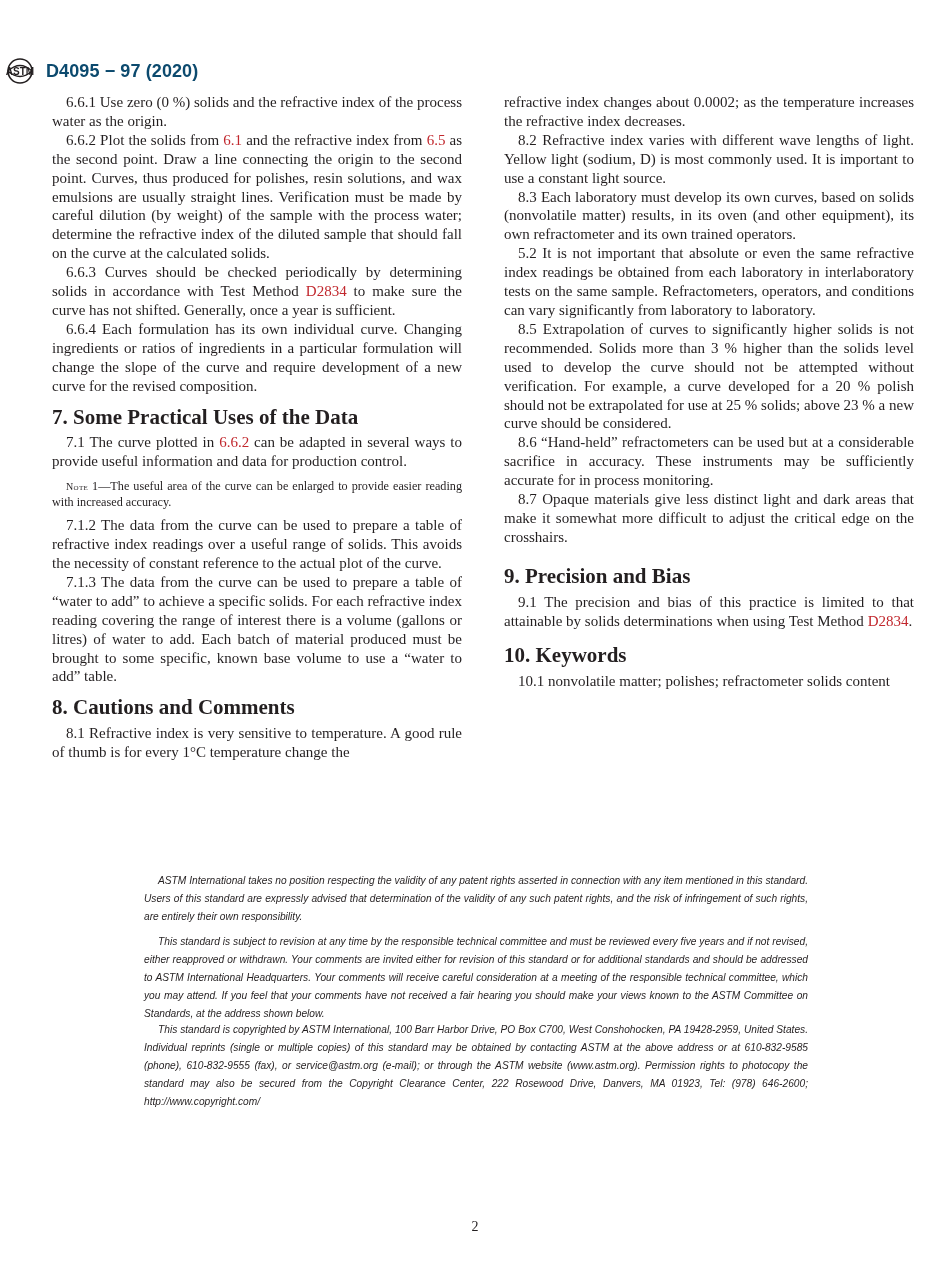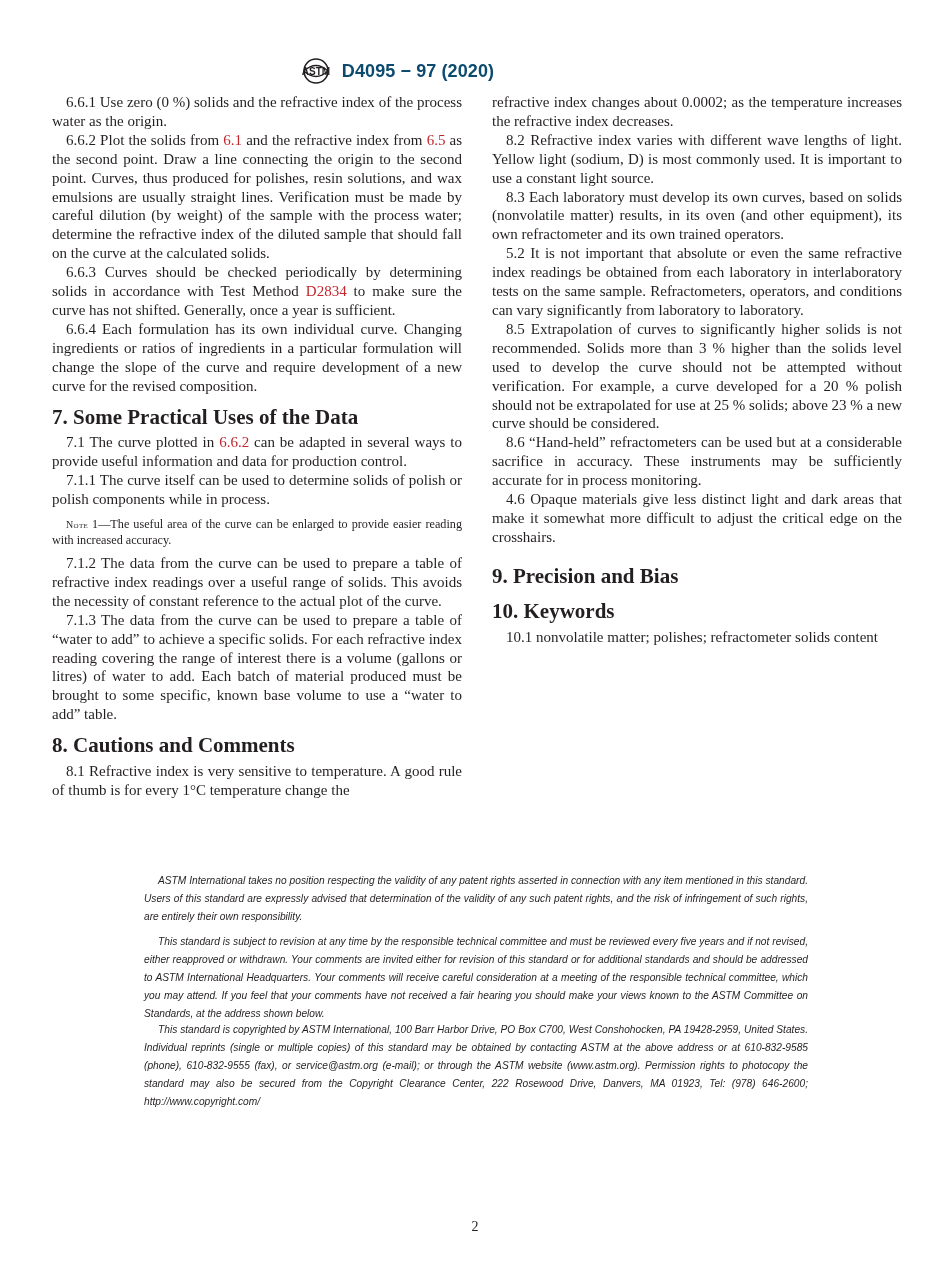--- a/index.html
+++ b/index.html
@@ -1,24 +1,24 @@
 <!DOCTYPE html>
 <html><head>
 <meta charset="utf-8">
 <style>
   html, body { margin:0; padding:0; background:#ffffff; }
   body { width:950px; height:1272px; position:relative; overflow:hidden; color:#231f20; }
   .page { position:absolute; left:0; top:0; width:950px; height:1272px; }
-  .header { position:absolute; top:56px; left:0; width:790px; text-align:center; }
+  .header { position:absolute; top:56px; left:0; width:790px; text-align:left; }
   .header-inner { display:inline-flex; align-items:center; gap:6px; }
   .logo { width:40px; height:30px; display:inline-block; }
   .doc-title { font-family:"Liberation Sans", sans-serif; font-weight:bold; font-size:18px; color:#0c4a6e; letter-spacing:0.1px; }
   .col { position:absolute; top:93px; width:410px; font-family:"Liberation Serif", serif; font-size:15px; line-height:18.9px; text-align:justify; }
   .col-left { left:52px; }
-  .col-right { left:492px; }
+  .col-right { left:504px; }
   .para { margin:0; text-indent:14px; }
   .para.noindent { text-indent:0; }
   .para.gap { margin-top:0; }
   .heading { font-family:"Liberation Serif", serif; font-weight:bold; font-size:21px; margin:12px 0 7px 0; }
   .note { font-size:12.2px; line-height:15.5px; margin:8px 0 6px 0; text-indent:14px; }
   .note .sc { font-size:10px; letter-spacing:0.3px; }
   .link { color:#c1272d; cursor:pointer; }
   .footer-block { position:absolute; left:144px; width:664px; font-family:"Liberation Sans", sans-serif; font-style:italic; font-size:10.2px; line-height:18px; text-align:justify; color:#231f20; }
   .footer-block p { margin:0; text-indent:14px; }
   .fb1 { top:872px; }
@@ -44,39 +44,39 @@
   </div>
 
   <div class="col col-left">
     <p class="para">6.6.1 Use zero (0 %) solids and the refractive index of the process water as the origin.</p>
     <p class="para"><span>6.6.2 Plot the solids from </span><span class="link">6.1</span><span> and the refractive index from </span><span class="link">6.5</span><span> as the second point. Draw a line connecting the origin to the second point. Curves, thus produced for polishes, resin solutions, and wax emulsions are usually straight lines. Verification must be made by careful dilution (by weight) of the sample with the process water; determine the refractive index of the diluted sample that should fall on the curve at the calculated solids.</span></p>
     <p class="para"><span>6.6.3 Curves should be checked periodically by determining solids in accordance with Test Method </span><span class="link">D2834</span><span> to make sure the curve has not shifted. Generally, once a year is sufficient.</span></p>
     <p class="para">6.6.4 Each formulation has its own individual curve. Changing ingredients or ratios of ingredients in a particular formulation will change the slope of the curve and require development of a new curve for the revised composition.</p>
 
     <div class="heading">7.  Some Practical Uses of the Data</div>
     <p class="para"><span>7.1 The curve plotted in </span><span class="link">6.6.2</span><span> can be adapted in several ways to provide useful information and data for production control.</span></p>
-    <p class="para">7.1.1 The curve itself can be used to determine solids of polish or polish components while in process.</p>
     <p class="para note"><span class="sc" style="font-variant:small-caps;">Note</span><span> 1—The useful area of the curve can be enlarged to provide easier reading with increased accuracy.</span></p>
     <p class="para">7.1.2 The data from the curve can be used to prepare a table of refractive index readings over a useful range of solids. This avoids the necessity of constant reference to the actual plot of the curve.</p>
     <p class="para">7.1.3 The data from the curve can be used to prepare a table of “water to add” to achieve a specific solids. For each refractive index reading covering the range of interest there is a volume (gallons or litres) of water to add. Each batch of material produced must be brought to some specific, known base volume to use a “water to add” table.</p>
 
     <div class="heading">8.  Cautions and Comments</div>
     <p class="para">8.1 Refractive index is very sensitive to temperature. A good rule of thumb is for every 1°C temperature change the</p>
   </div>
 
   <div class="col col-right">
     <p class="para noindent">refractive index changes about 0.0002; as the temperature increases the refractive index decreases.</p>
     <p class="para gap">8.2 Refractive index varies with different wave lengths of light. Yellow light (sodium, D) is most commonly used. It is important to use a constant light source.</p>
     <p class="para gap">8.3 Each laboratory must develop its own curves, based on solids (nonvolatile matter) results, in its oven (and other equipment), its own refractometer and its own trained operators.</p>
     <p class="para gap">5.2 It is not important that absolute or even the same refractive index readings be obtained from each laboratory in interlaboratory tests on the same sample. Refractometers, operators, and conditions can vary significantly from laboratory to laboratory.</p>
     <p class="para gap">8.5 Extrapolation of curves to significantly higher solids is not recommended. Solids more than 3 % higher than the solids level used to develop the curve should not be attempted without verification. For example, a curve developed for a 20 % polish should not be extrapolated for use at 25 % solids; above 23 % a new curve should be considered.</p>
     <p class="para gap">8.6 “Hand-held” refractometers can be used but at a considerable sacrifice in accuracy. These instruments may be sufficiently accurate for in process monitoring.</p>
-    <p class="para gap">4.6 Opaque materials give less distinct light and dark areas that make it somewhat more difficult to adjust the critical edge on the crosshairs.</p>
+    <p class="para gap">8.7 Opaque materials give less distinct light and dark areas that make it somewhat more difficult to adjust the critical edge on the crosshairs.</p>
 
     <div class="heading" style="margin-top:20px;">9.  Precision and Bias</div>
+    <p class="para"><span>9.1 The precision and bias of this practice is limited to that attainable by solids determinations when using Test Method </span><span class="link">D2834</span><span>.</span></p>
 
     <div class="heading" style="margin-top:16px;font-family:Liberation Serif, serif;">10.  Keywords</div>
     <p class="para">10.1 nonvolatile matter; polishes; refractometer solids content</p>
   </div>
 
   <div class="footer-block fb1">
     <p>ASTM International takes no position respecting the validity of any patent rights asserted in connection with any item mentioned in this standard. Users of this standard are expressly advised that determination of the validity of any such patent rights, and the risk of infringement of such rights, are entirely their own responsibility.</p>
   </div>
   <div class="footer-block fb2">
     <p>This standard is subject to revision at any time by the responsible technical committee and must be reviewed every five years and if not revised, either reapproved or withdrawn. Your comments are invited either for revision of this standard or for additional standards and should be addressed to ASTM International Headquarters. Your comments will receive careful consideration at a meeting of the responsible technical committee, which you may attend. If you feel that your comments have not received a fair hearing you should make your views known to the ASTM Committee on Standards, at the address shown below.</p>

